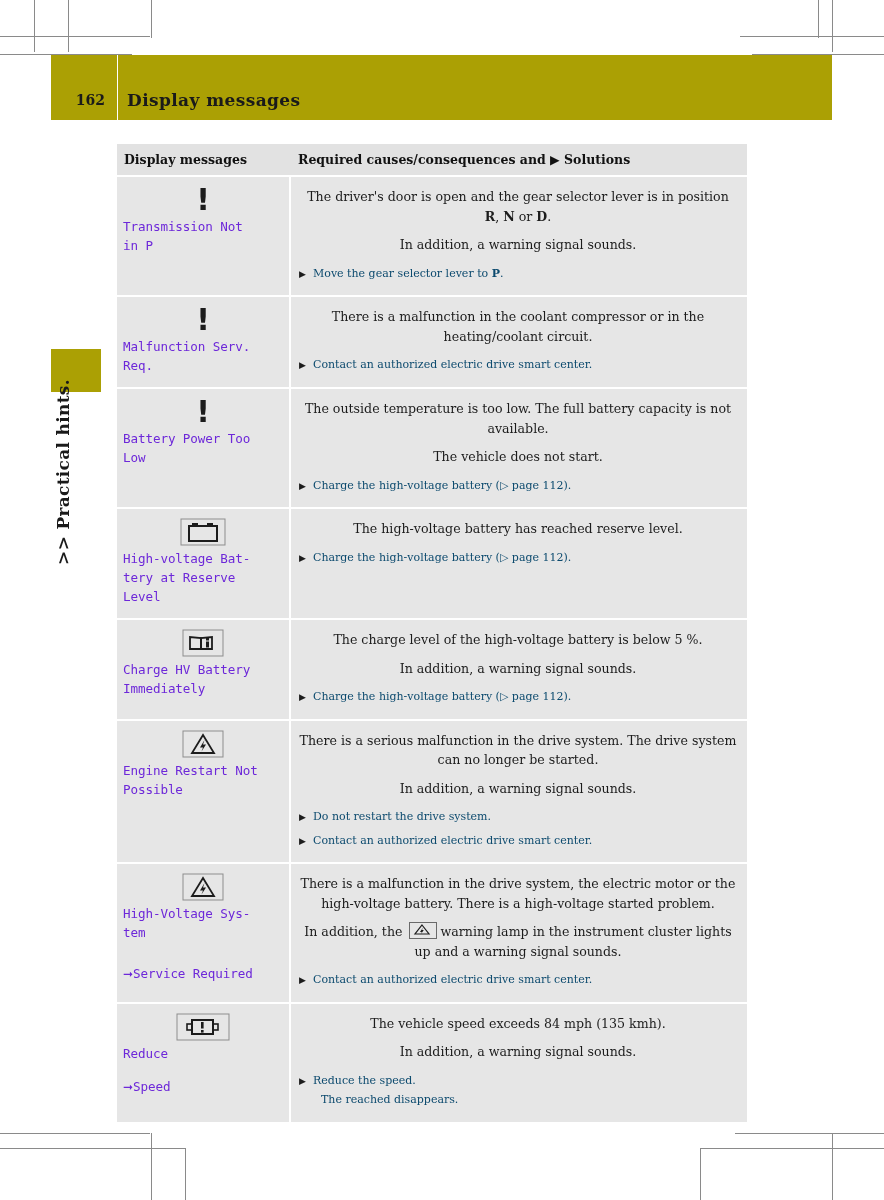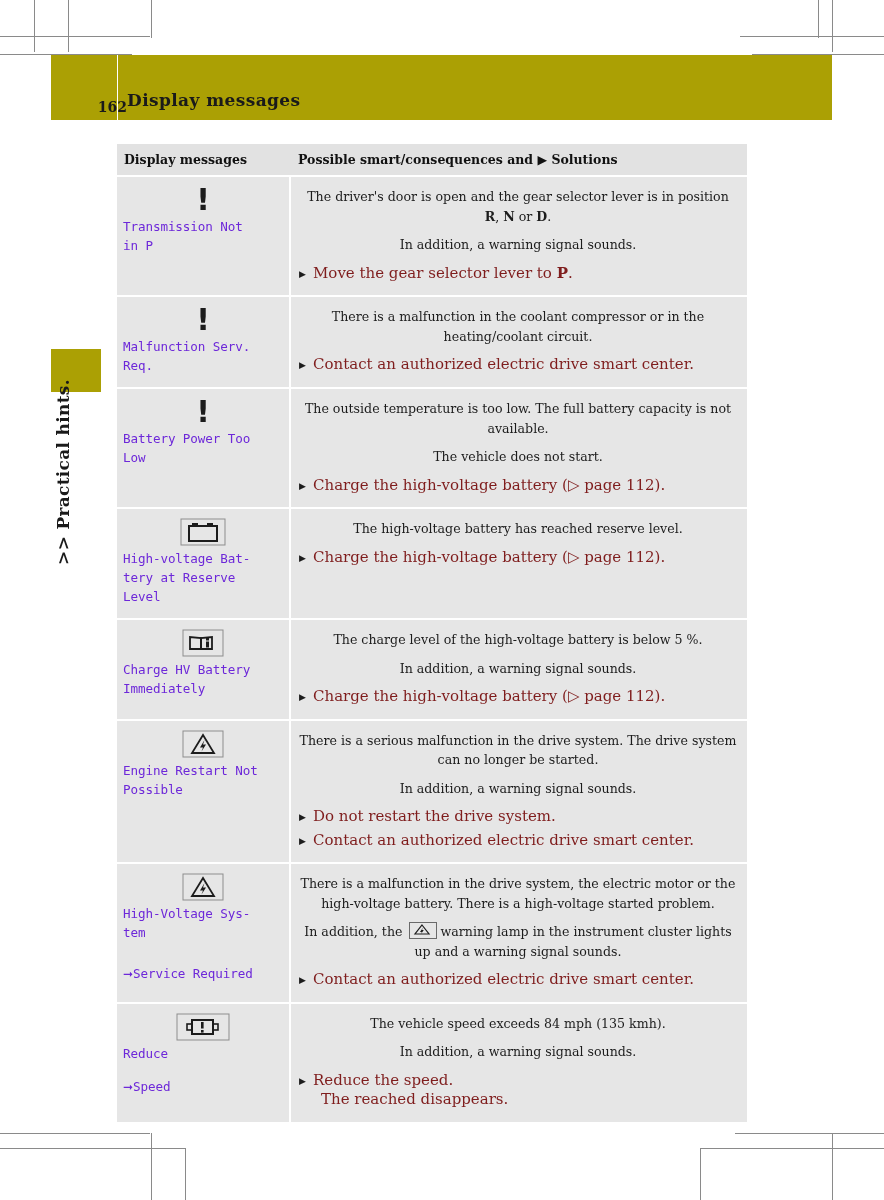--- a/index.html
+++ b/index.html
@@ -28,34 +28,33 @@
     position: absolute;
     left: 51px;
     top: 55px;
     width: 781px;
     height: 65px;
     background: #ABA004;
   }
   #page-number {
     position: absolute;
     left: 51px;
-    top: 62px;
+    top: 55px;
     width: 65px;
     height: 65px;
     display: flex;
     align-items: flex-end;
     justify-content: flex-end;
     padding-bottom: 12px;
     box-sizing: border-box;
     font-family: "DejaVu Serif", serif;
     font-weight: bold;
     font-size: 14px;
     color: #1a1a1a;
     padding-right: 11px;
-    margin-left: 22px;
   }
   #header-divider {
     position: absolute;
     left: 117px;
     top: 55px;
     width: 1px;
     height: 65px;
     background: #ffffff;
   }
   #header-title {
@@ -183,23 +182,23 @@
     line-height: 19.5px;
     color: #1c1c1c;
     margin: 0 0 9px 0;
     text-align: center;
   }
   .para:last-child { margin-bottom: 0; }
   .para b { font-weight: bold; }
 
   .bullet {
     font-family: "DejaVu Serif", serif;
-    font-size: 15px;
+    font-size: 11px;
     line-height: 19.5px;
-    color: #7f1d1d;
+    color: #0c4a6e;
     margin: 0 0 4px 0;
     padding-left: 14px;
     position: relative;
   }
   .bullet:last-child { margin-bottom: 0; }
   .bullet::before {
     content: "\25B6";
     position: absolute;
     left: 0;
     top: 0;
@@ -256,21 +255,21 @@
 <div id="side-tab-label">&gt;&gt; Practical hints.</div>
 
 <table id="msg-table">
   <colgroup>
       <col class="c1">
       <col class="c2">
     </colgroup>
   <thead>
     <tr>
       <th class="th1">Display messages</th>
-      <th class="th2">Possible smart/consequences and ▶ Solutions</th>
+      <th class="th2">Required causes/consequences and ▶ Solutions</th>
     </tr>
   </thead>
   <tbody>
 
     <tr>
       <td class="cell-left">
         <div class="icon-wrap exclaim">
           <span class="excl-glyph">!</span>
         </div>
         <div class="msg-text">

